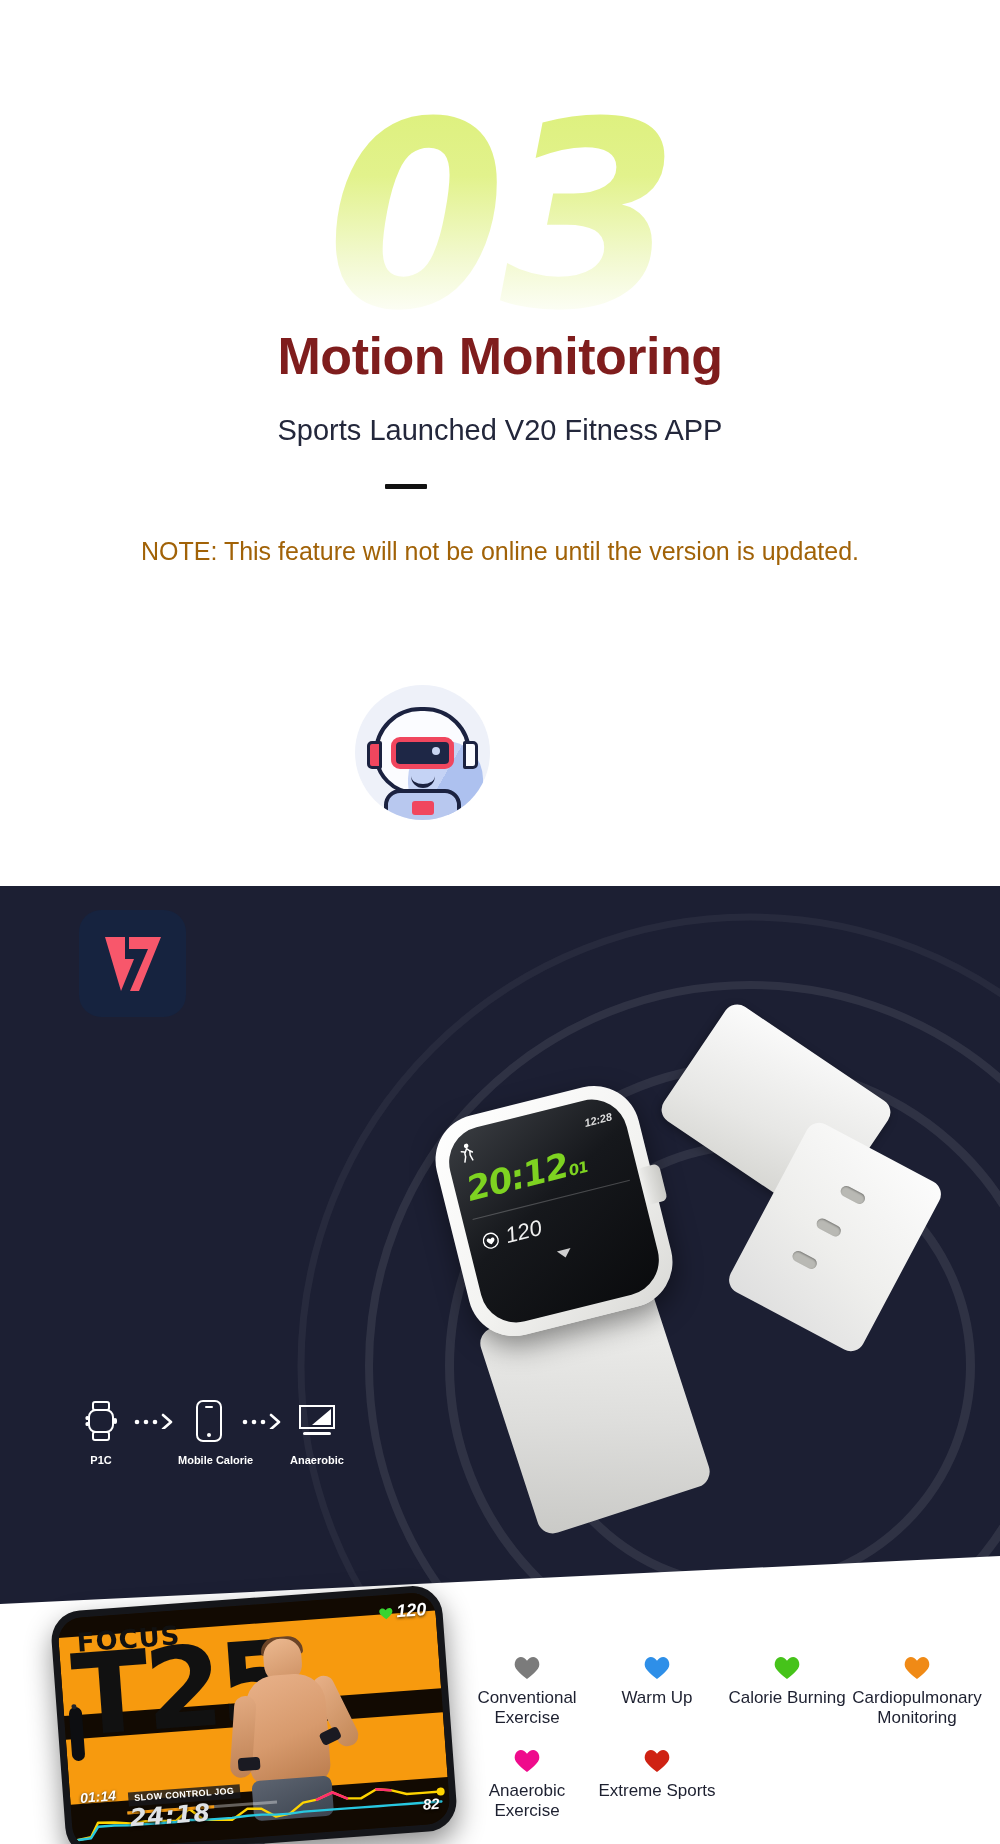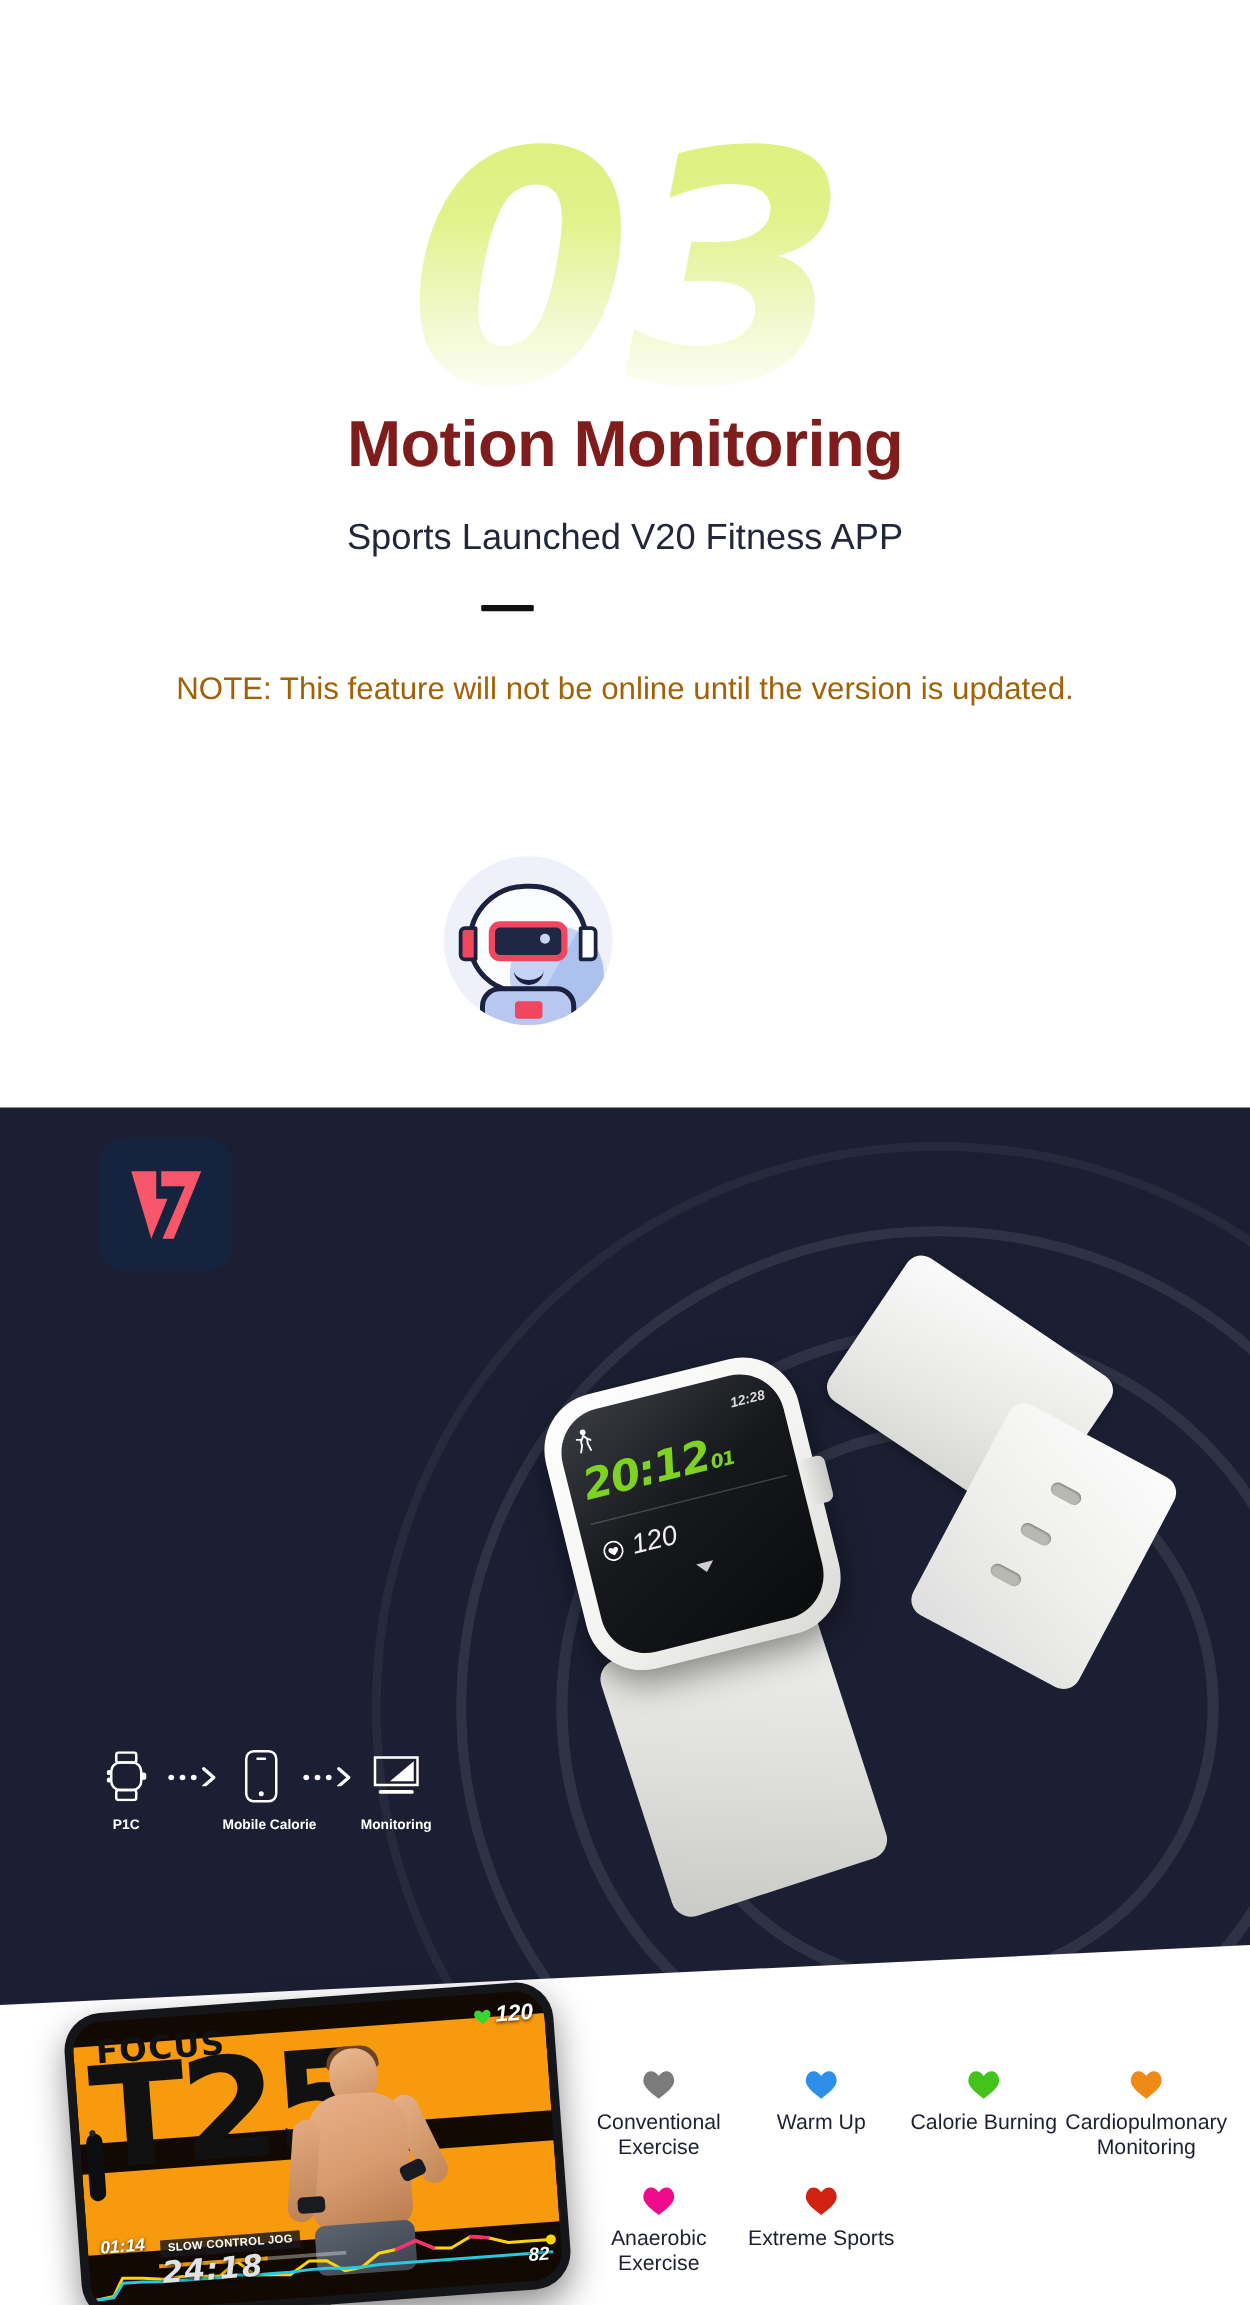--- a/index.html
+++ b/index.html
@@ -427,21 +427,21 @@
   </div>
 
   <div class="flow-item">
     <div class="flow-glyph">
       <svg width="38" height="34" viewBox="0 0 38 34">
         <path d="M2 2 H36 V24 H2 Z" fill="none" stroke="#fff" stroke-width="2"></path>
         <path d="M33 5 L33 21 L14 21 Z" fill="#fff"></path>
         <rect x="5" y="28" width="28" height="3" rx="1.5" fill="#fff"></rect>
       </svg>
     </div>
-    <div class="flow-label">Monitoring</div>
+    <div class="flow-label">Anaerobic</div>
   </div>
 </div>
 
 <div class="watch">
   <div class="strap-top"></div>
   <div class="strap-top2">
     <div class="strap-hole" style="left:58px; top:44px;"></div>
     <div class="strap-hole" style="left:52px; top:84px;"></div>
     <div class="strap-hole" style="left:46px; top:124px;"></div>
   </div>

